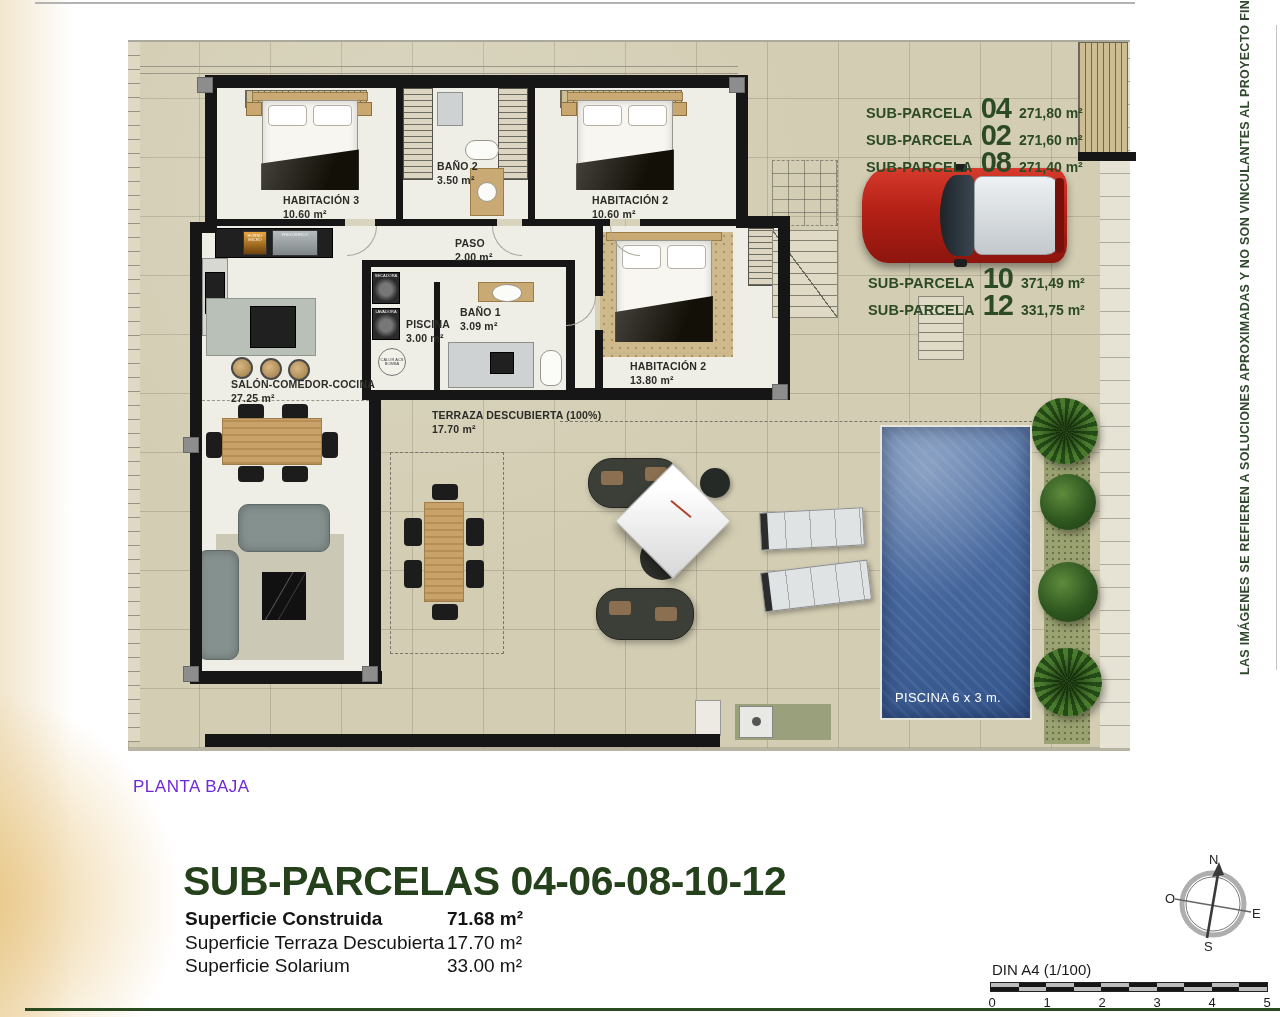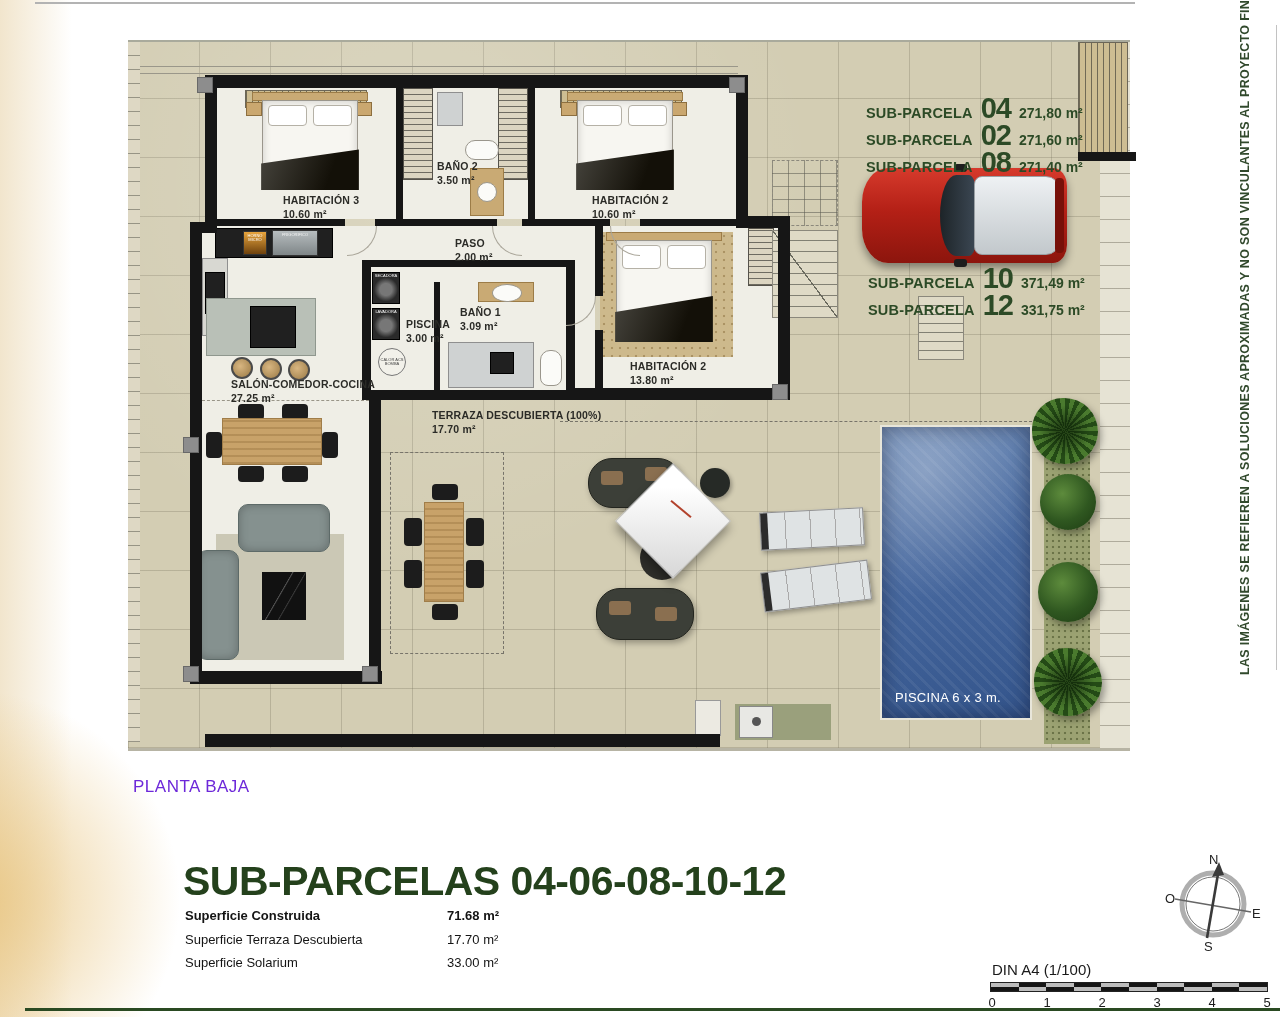--- a/index.html
+++ b/index.html
@@ -133,21 +133,21 @@
   .rlabel{position:absolute;font-size:10.5px;font-weight:700;color:#2b2b27;line-height:1.3;letter-spacing:.2px;white-space:nowrap;}
   .rlabel .rarea{font-weight:600;}
   .parcel-row{position:absolute;display:flex;align-items:baseline;gap:8px;color:#2c4a26;white-space:nowrap;}
   .pname{font-size:14.5px;font-weight:700;letter-spacing:.2px;}
   .pnum{font-size:29px;font-weight:700;letter-spacing:-1px;}
   .parea{font-size:14px;font-weight:700;}
 
   
   .planta{position:absolute;left:133px;top:777px;font-size:17px;color:#6d28d9;letter-spacing:.5px;}
   .big-title{position:absolute;left:183px;top:858px;font-size:41px;font-weight:700;color:#24411c;letter-spacing:-.5px;white-space:nowrap;}
-  .sumrow{position:absolute;left:185px;font-size:13px;color:#141414;white-space:nowrap;}
+  .sumrow{position:absolute;left:185px;font-size:19px;color:#141414;white-space:nowrap;}
   .sumrow .v{position:absolute;left:262px;}
   .sumrow.bold{font-weight:700;}
   .disclaimer{position:absolute;left:923px;top:340px;width:650px;height:20px;transform:rotate(-90deg);
     font-size:12.5px;font-weight:700;color:#31492c;text-align:center;letter-spacing:.3px;white-space:nowrap;}
 
   
   .scalebox{position:absolute;left:990px;top:961px;width:282px;}
   .scale-label{font-size:15px;color:#1a1a1a;margin:0 0 4px 2px;}
   .bar{width:276px;border:1px solid #222;box-sizing:content-box;}
   .bar .row{display:flex;height:4px;}

